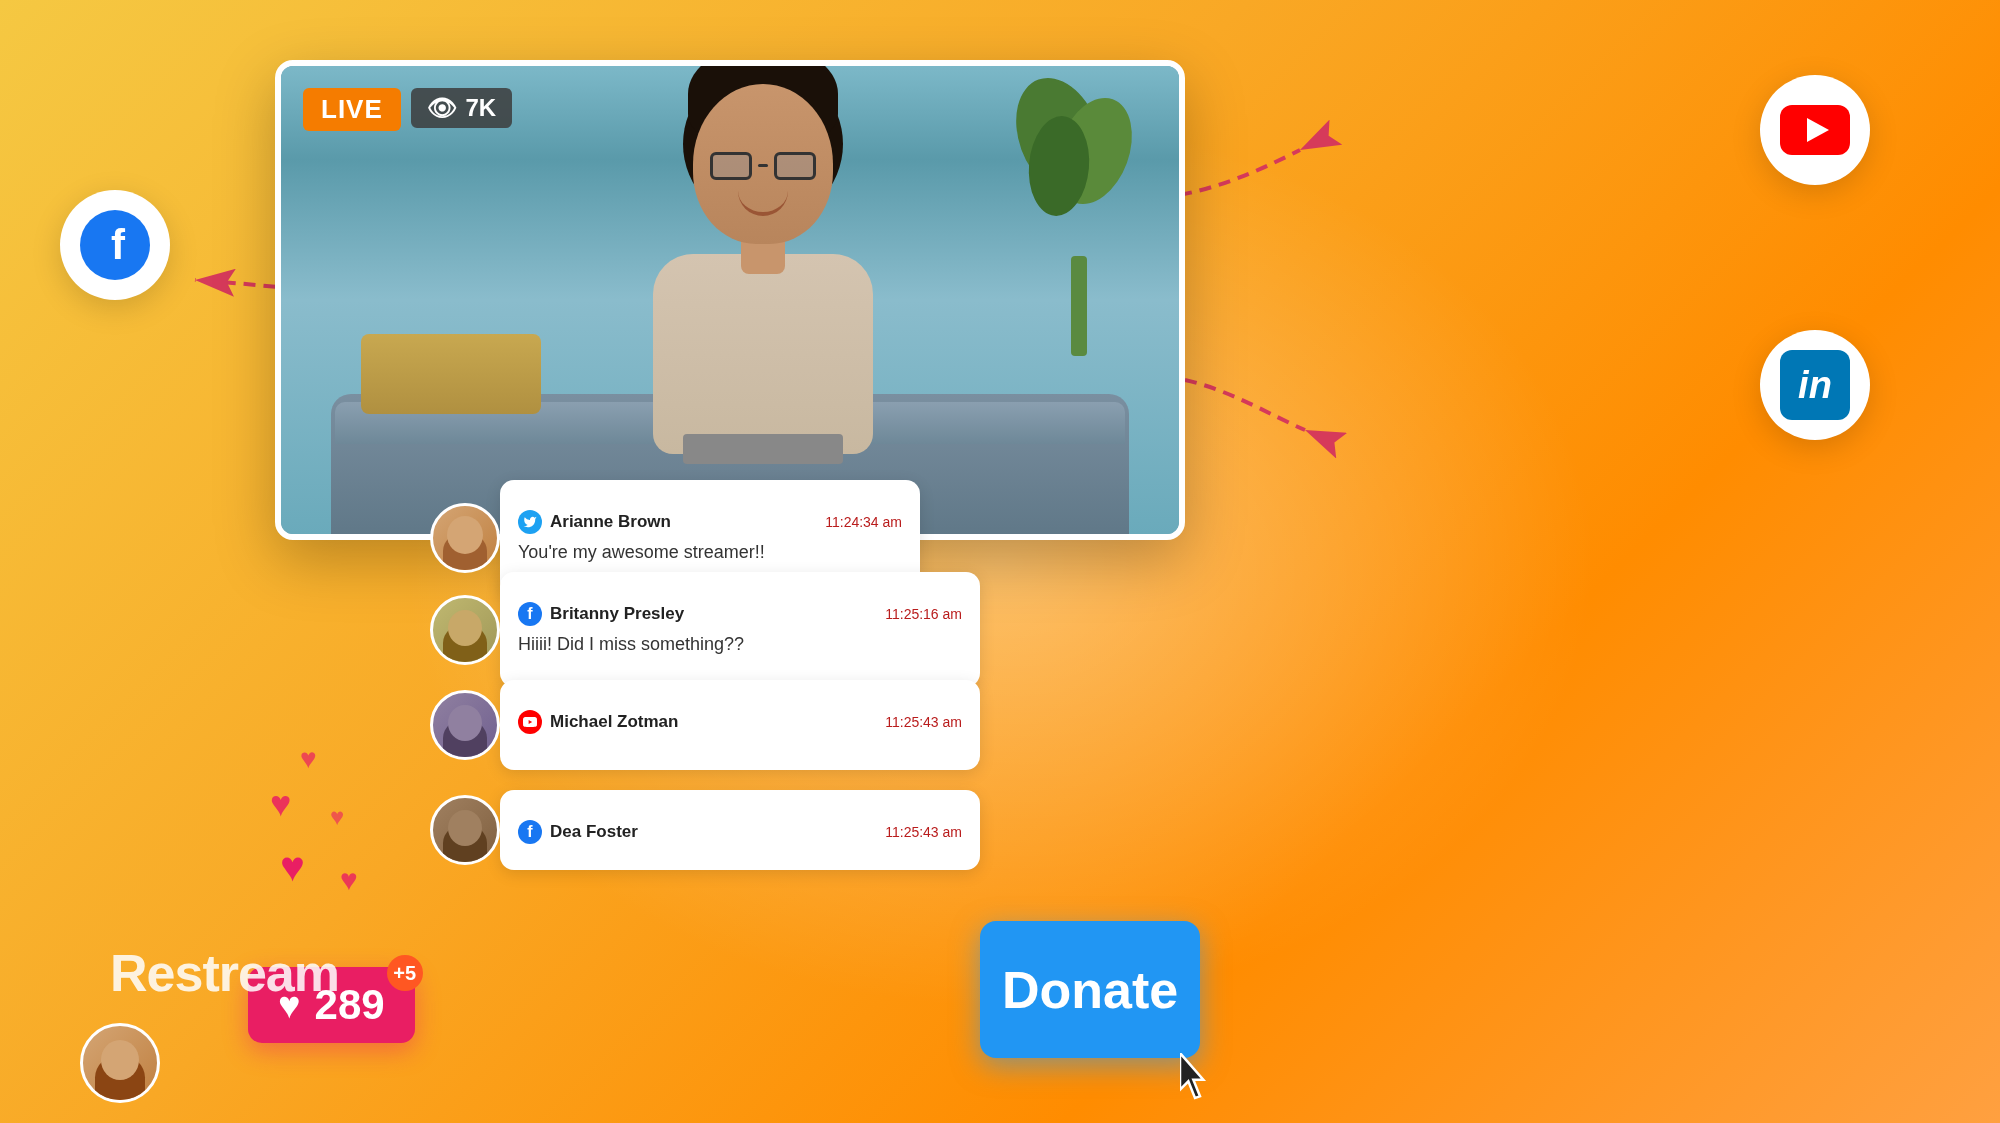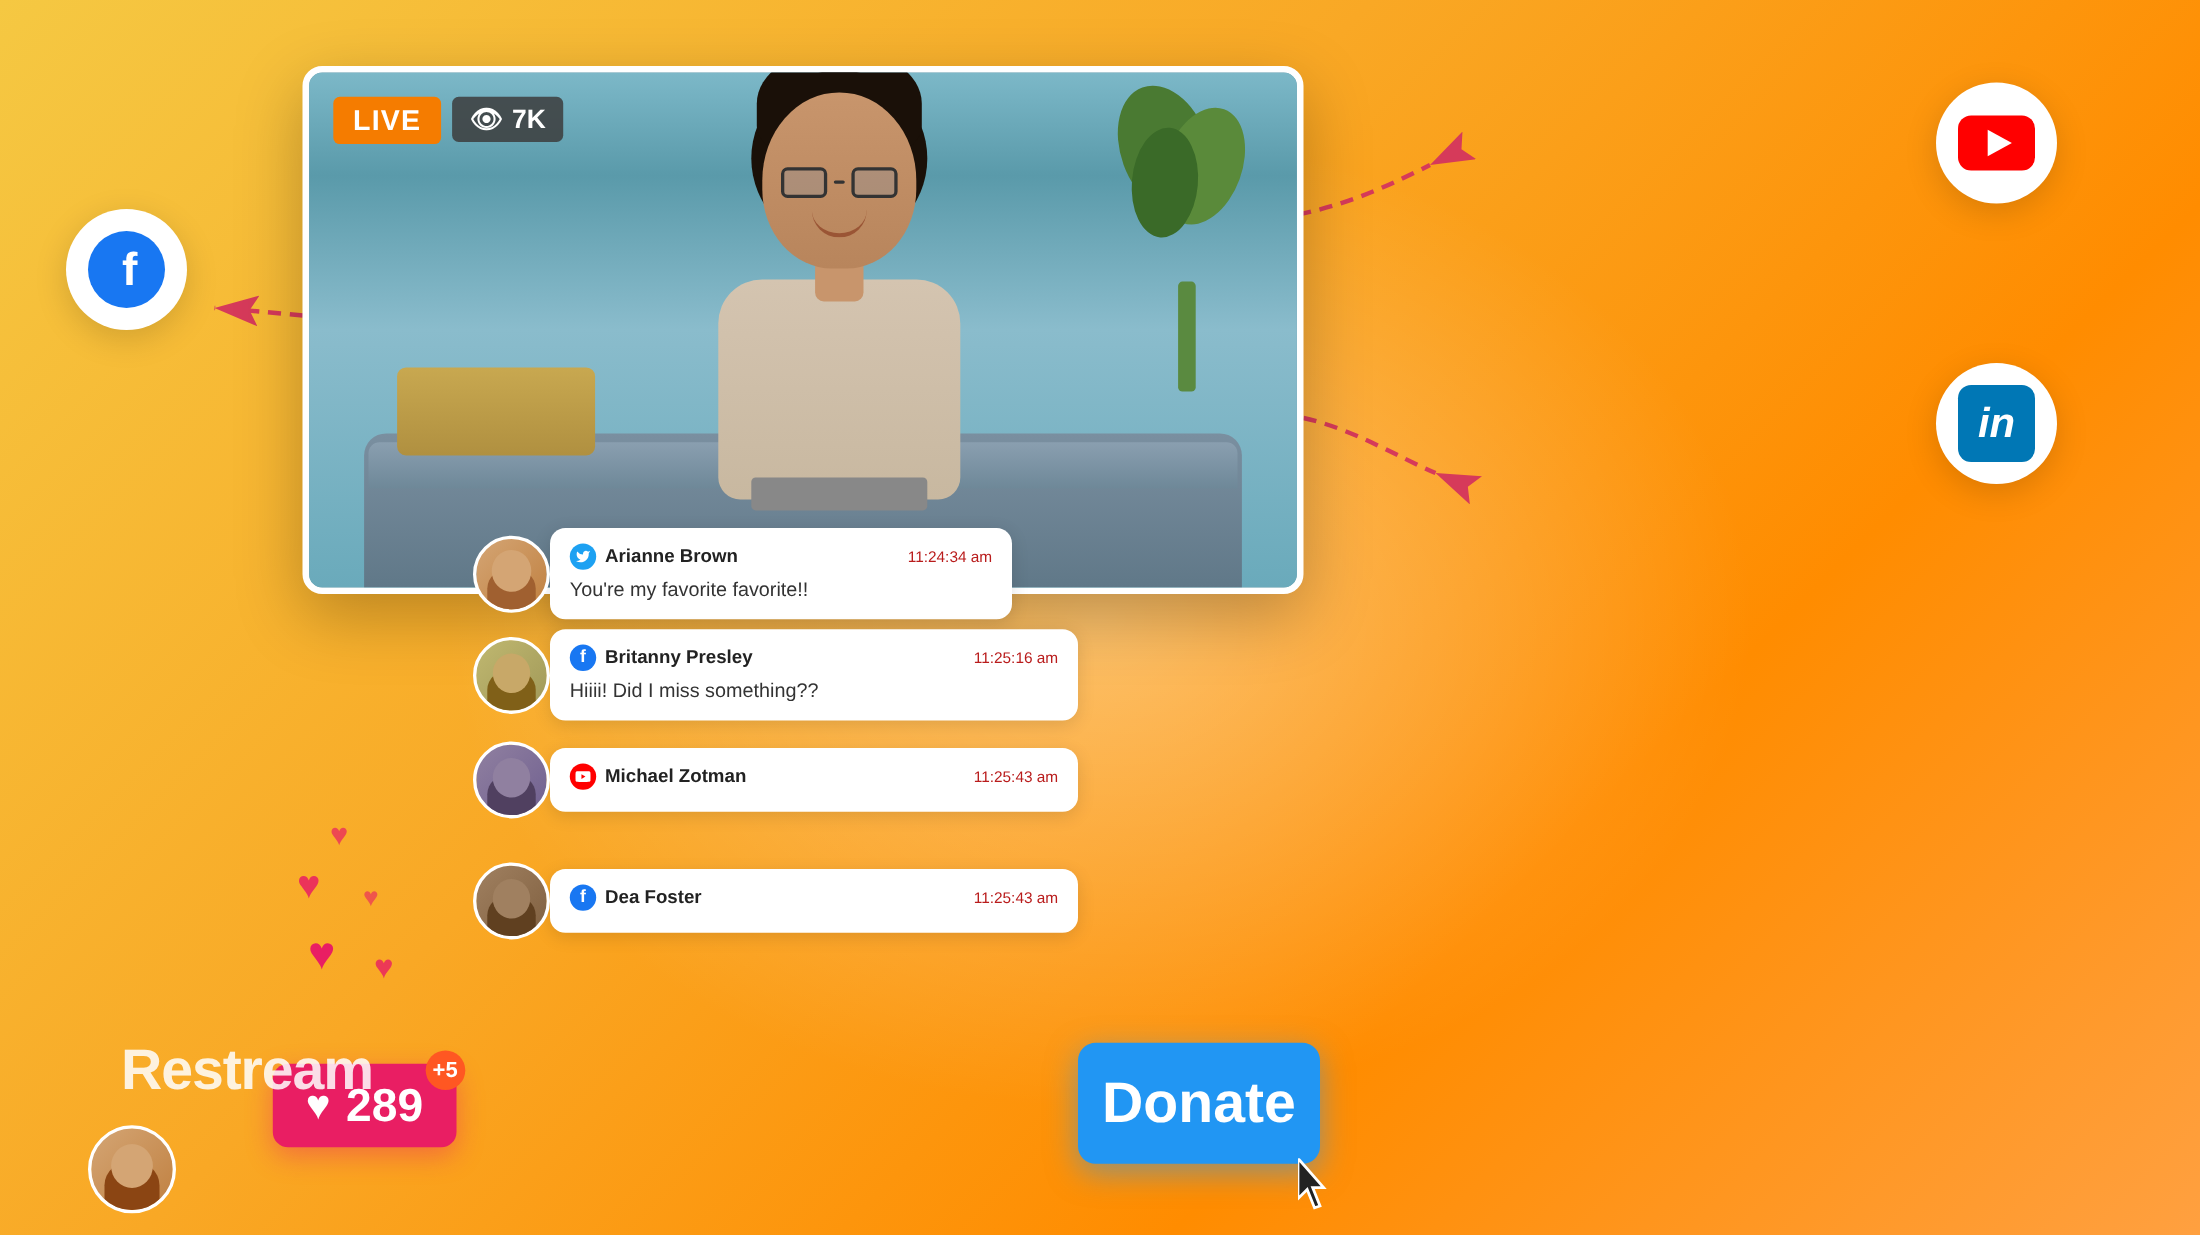--- a/index.html
+++ b/index.html
@@ -167,21 +167,21 @@
       transform: translateX(-50%);
       width: 38px;
       height: 40px;
       background: #d4a574;
       border-radius: 50%;
     }
 
     .chat-message {
       background: white;
       border-radius: 14px;
-      padding: 14px 18px;
+      padding: 30px 18px;
       margin-bottom: 0;
       box-shadow: 0 4px 16px rgba(0,0,0,0.12);
     }
 
     .chat-header {
       display: flex;
       align-items: center;
       gap: 8px;
       margin-bottom: 6px;
     }
@@ -230,21 +230,21 @@
       color: #333;
       line-height: 1.4;
     }
 
     
     .donate-button {
       position: absolute;
       bottom: 65px;
       left: 980px;
       width: 220px;
-      height: 110px;
+      height: 137px;
       background: #2196f3;
       color: white;
       border: none;
       border-radius: 16px;
       font-size: 52px;
       font-weight: 800;
       cursor: pointer;
       box-shadow: 0 8px 28px rgba(33,150,243,0.5);
       display: flex;
       align-items: center;
@@ -663,21 +663,21 @@
       <div class="chat-message" style="margin-left:20px;">
         <div class="chat-header">
           <div class="chat-platform-icon twitter">
             <svg width="14" height="14" viewBox="0 0 24 24" fill="white">
                 <path d="M23 3a10.9 10.9 0 01-3.14 1.53 4.48 4.48 0 00-7.86 3v1A10.66 10.66 0 013 4s-4 9 5 13a11.64 11.64 0 01-7 2c9 5 20 0 20-11.5a4.5 4.5 0 00-.08-.83A7.72 7.72 0 0023 3z"></path>
               </svg>
           </div>
           <span class="chat-username">Arianne Brown</span>
           <span class="chat-time">11:24:34 am</span>
         </div>
-        <div class="chat-text">You're my favorite favorite!!</div>
+        <div class="chat-text">You're my awesome streamer!!</div>
       </div>
     </div>
   </div>
 
   <div style="position:absolute; top:572px; left:460px; width:520px;">
     <div style="position:relative; padding-left:20px;">
       <div style="position:absolute; left:-30px; top:50%; transform:translateY(-50%); width:70px; height:70px; border-radius:50%; background:linear-gradient(135deg,#c0b870,#a09858); border:3px solid white; overflow:hidden; z-index:10;">
         <div style="position:absolute; bottom:0; left:50%; transform:translateX(-50%); width:44px; height:38px; background:#806018; border-radius:50% 50% 0 0;"></div>
         <div style="position:absolute; top:12px; left:50%; transform:translateX(-50%); width:34px; height:36px; background:#c8a868; border-radius:50%;"></div>
       </div>

